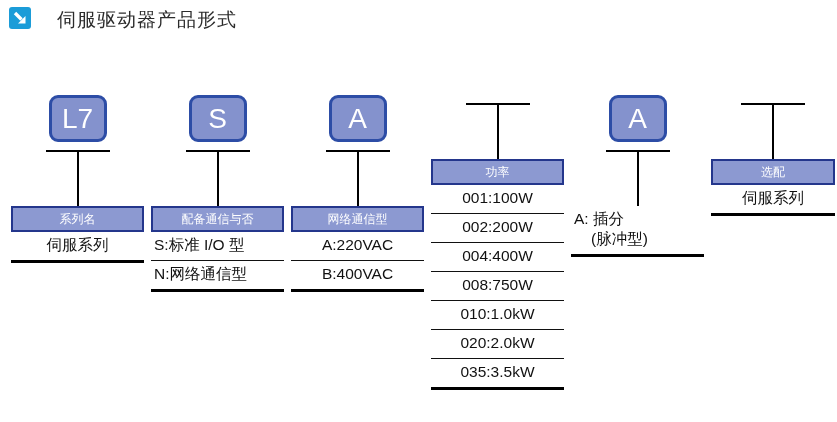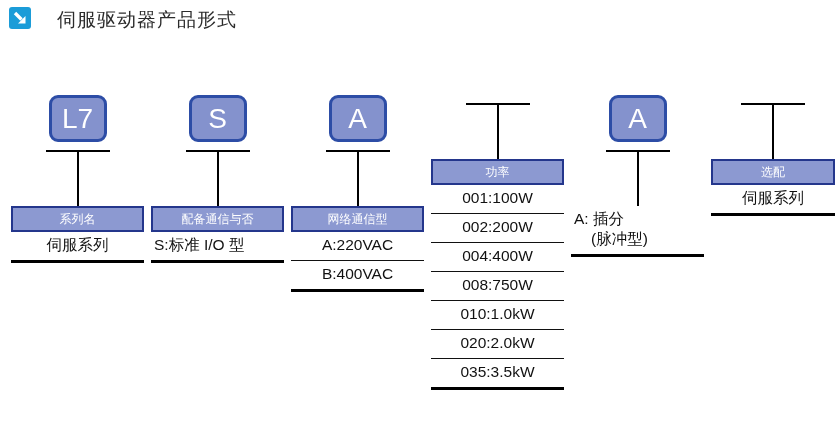--- a/index.html
+++ b/index.html
@@ -54,20 +54,23 @@
 </div>
 
 <div class="column" style="left:151px">
   <div class="code-box">S</div>
   <div class="tline"></div>
   <div class="vline"></div>
   <div class="label-bar">配备通信与否</div>
   <div class="items items-left">
       <div class="item">
         <div class="line">S:标准 I/O 型</div>
+      </div>
+      <div class="item">
+        <div class="line">N:网络通信型</div>
       </div>
     </div>
 </div>
 
 <div class="column" style="left:291px">
   <div class="code-box">A</div>
   <div class="tline"></div>
   <div class="vline"></div>
   <div class="label-bar">网络通信型</div>
   <div class="items items-center">

